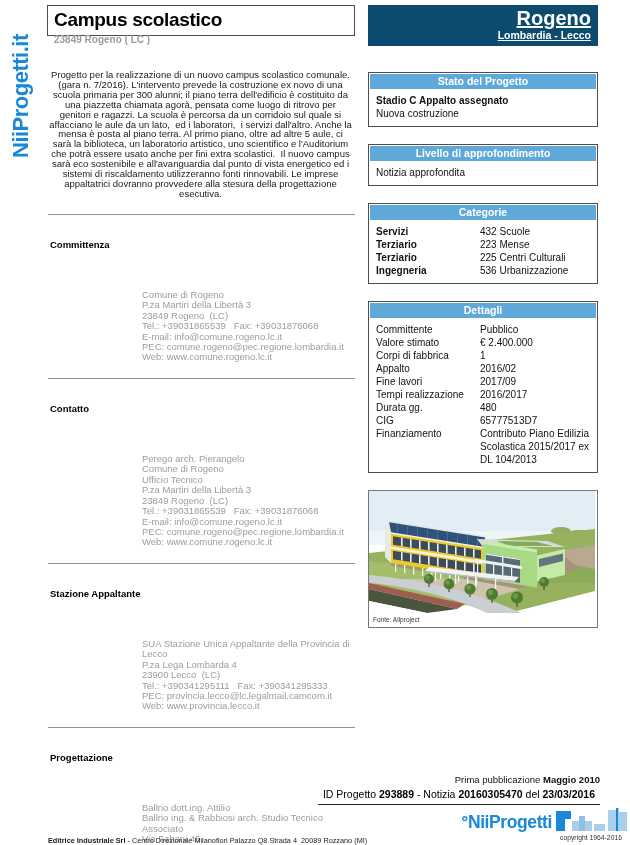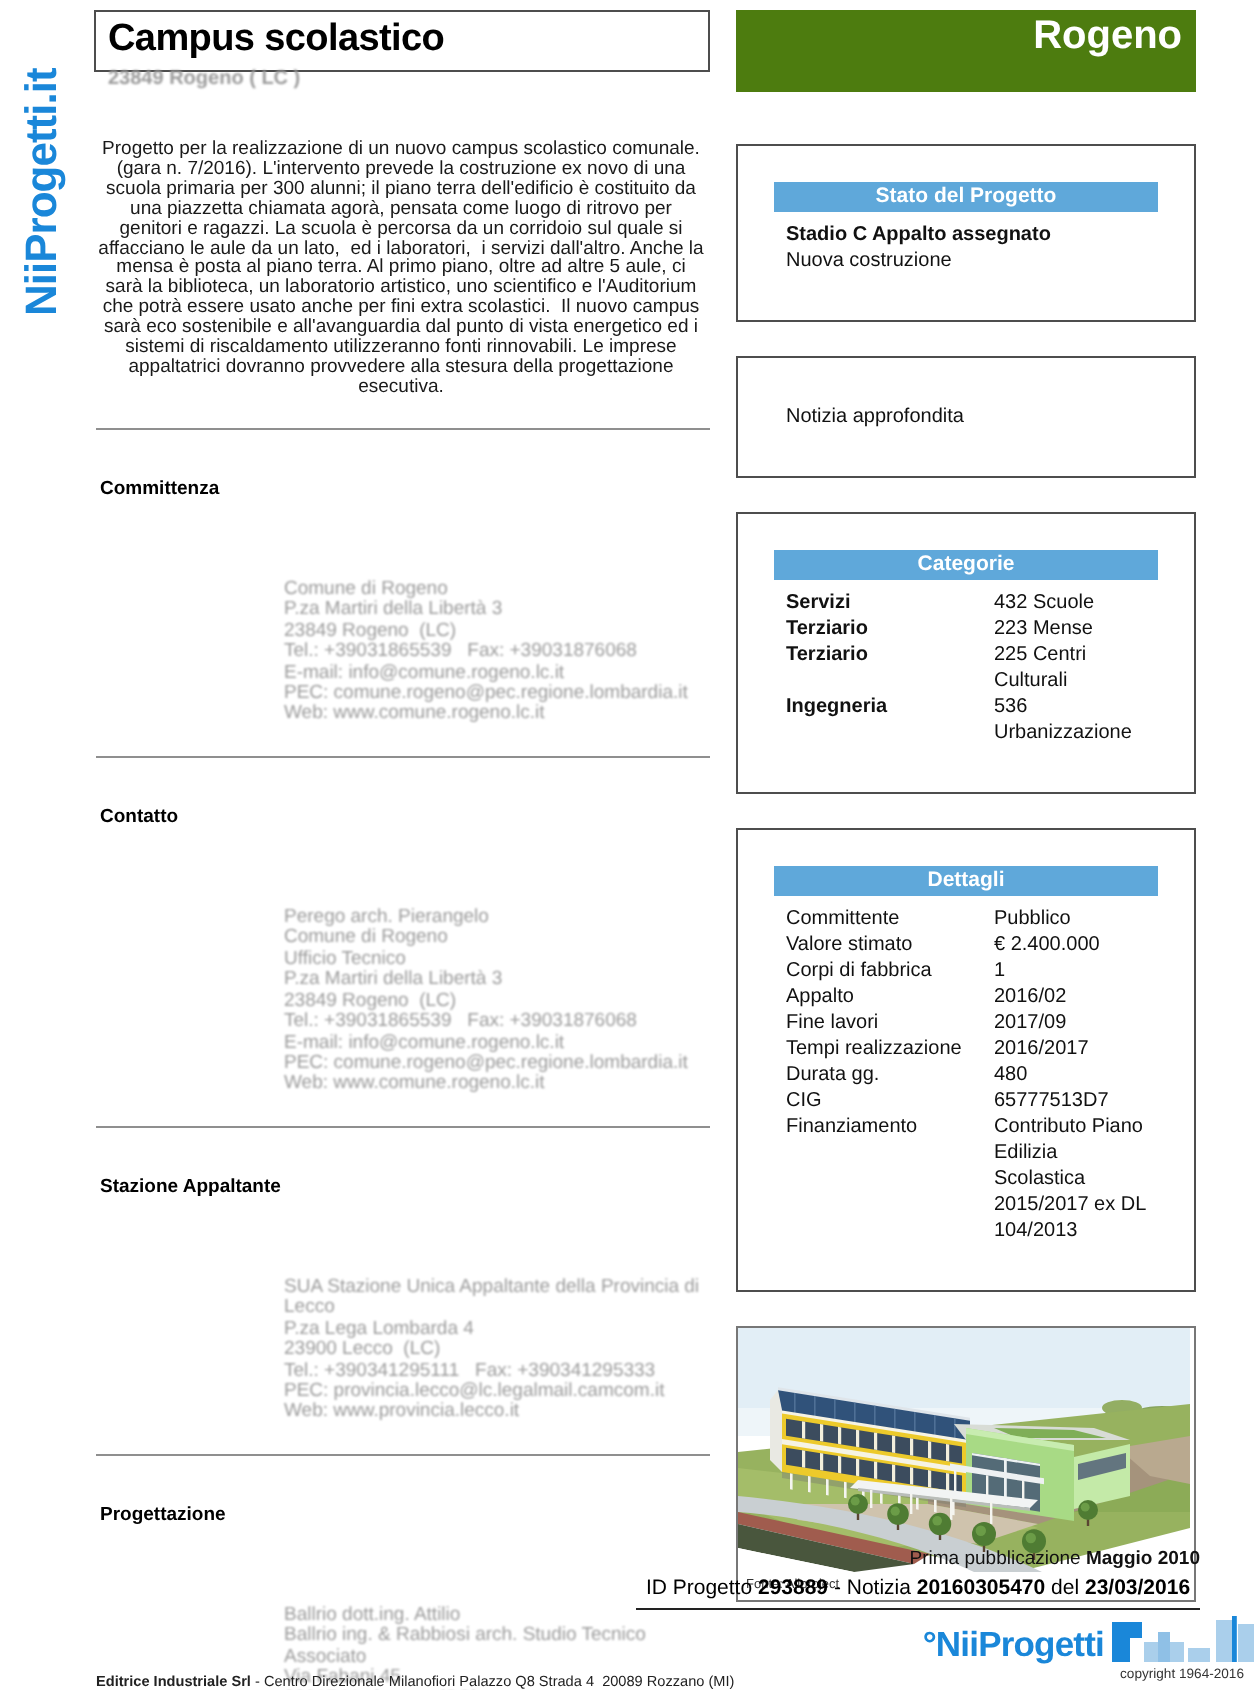--- a/index.html
+++ b/index.html
@@ -13,37 +13,37 @@
 
   
   .titlebox{position:absolute;left:47px;top:5px;width:308px;height:31px;
             border:1px solid #4d4d4d;box-sizing:border-box;padding:3px 0 0 6px;}
   .titlebox h1{margin:0;font-size:19px;letter-spacing:-0.3px;color:#000;}
   .titlebox .sub{margin-top:3px;font-size:10px;font-weight:bold;color:#9c9c9c;
                  filter:blur(.5px);}
 
   
   .locbox{position:absolute;left:368px;top:5px;width:230px;height:41px;
-          background:#4d7c0f;box-sizing:border-box;text-align:right;
-          padding:2px 7px 0 0;color:#fff;}
+          background:#0c4a6e;box-sizing:border-box;text-align:right;
+          padding:2px 7px 0 0;color:#fff;text-decoration:underline;}
   .locbox .city{font-size:20px;font-weight:bold;line-height:22px;}
   .locbox .region{font-size:10.5px;font-weight:bold;}
 
   
   .leftcol{position:absolute;left:48px;top:52px;width:307px;}
   .desc{margin:18px 0 0 1px;width:303px;font-size:9.5px;line-height:9.9px;
         color:#1a1a1a;white-space:pre-wrap;text-align:center;}
   .leftcol hr{border:none;border-top:1px solid #8f8f8f;margin:15px 0 0 0;}
   .sec-h{font-size:9.5px;font-weight:bold;color:#000;margin:24px 0 0 2px;}
   .sec-lines{margin:9px 0 0 94px;width:214px;font-size:9.5px;line-height:10.4px;
              color:#9c9c9c;filter:blur(.55px);white-space:pre-wrap;}
 
   
   .rightcol{position:absolute;left:368px;top:72px;width:230px;}
-  .panel{border:1px solid #4d4d4d;background:#fff;margin-bottom:17px;padding:18px;}
+  .panel{border:1px solid #4d4d4d;background:#fff;margin-bottom:17px;padding:1px;}
   .panel .bar{background:#5fa8da;color:#fff;font-weight:bold;font-size:10.5px;
               text-align:center;height:15px;line-height:15px;}
   .panel .content{padding:5px 5px 5px 6px;font-size:10px;line-height:13px;color:#111;}
   .row{display:flex;}
   .row .lbl{width:104px;flex:none;}
   .row .val{flex:1;}
   .cat .lbl{font-weight:bold;}
   .b{font-weight:bold;}
 
   
@@ -71,20 +71,21 @@
 
 <div class="vlogo">NiiProgetti.it</div>
 
 <div class="titlebox">
   <h1>Campus scolastico</h1>
   <div class="sub">23849 Rogeno ( LC )</div>
 </div>
 
 <div class="locbox">
   <div class="city">Rogeno</div>
+  <div class="region">Lombardia - Lecco</div>
 </div>
 
 <div class="leftcol">
   <div class="desc">Progetto per la realizzazione di un nuovo campus scolastico comunale. (gara n. 7/2016). L'intervento prevede la costruzione ex novo di una scuola primaria per 300 alunni; il piano terra dell'edificio è costituito da una piazzetta chiamata agorà, pensata come luogo di ritrovo per genitori e ragazzi. La scuola è percorsa da un corridoio sul quale si affacciano le aule da un lato,  ed i laboratori,  i servizi dall'altro. Anche la mensa è posta al piano terra. Al primo piano, oltre ad altre 5 aule, ci sarà la biblioteca, un laboratorio artistico, uno scientifico e l'Auditorium che potrà essere usato anche per fini extra scolastici.  Il nuovo campus sarà eco sostenibile e all'avanguardia dal punto di vista energetico ed i sistemi di riscaldamento utilizzeranno fonti rinnovabili. Le imprese appaltatrici dovranno provvedere alla stesura della progettazione esecutiva.</div>
   <hr>
 
   <div>
     <div class="sec-h">Committenza</div>
     <div class="sec-lines">
       
@@ -120,20 +121,21 @@
 
   <div class="panel">
     <div class="bar">Stato del Progetto</div>
     <div class="content">
       <div class="b">Stadio C Appalto assegnato</div>
       <div>Nuova costruzione</div>
     </div>
   </div>
 
   <div class="panel">
+    <div class="bar">Livello di approfondimento</div>
     <div class="content">
       <div>Notizia approfondita</div>
     </div>
   </div>
 
   <div class="panel">
     <div class="bar">Categorie</div>
     <div class="content cat">
 
         <div class="row">

